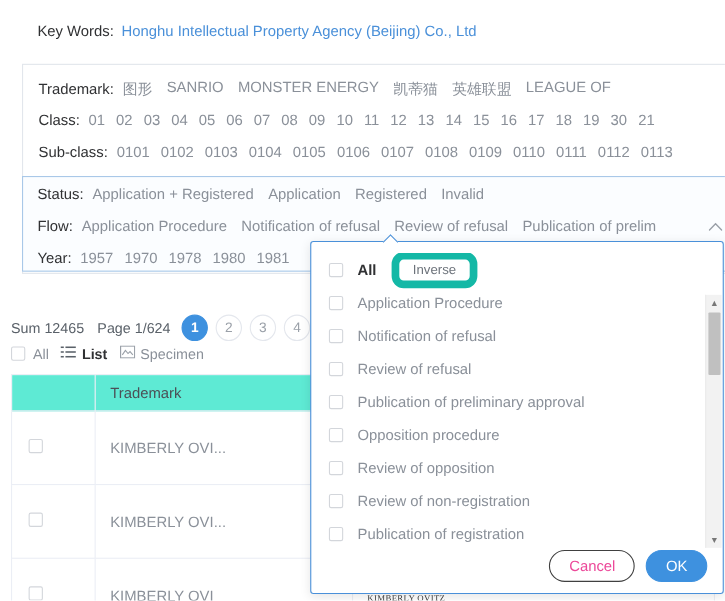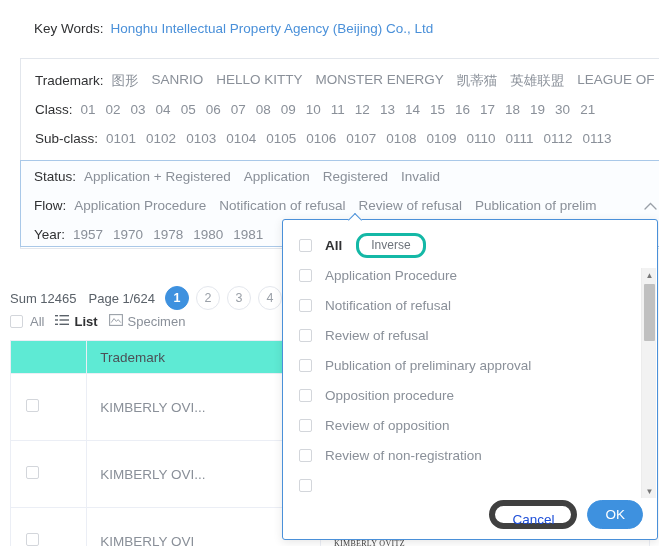--- a/index.html
+++ b/index.html
@@ -179,21 +179,21 @@
     height: 30px;
     padding-left: 16px;
     font-size: 13.5px;
     color: #8a9099;
     cursor: pointer;
   }
   .pop-item .txt { margin-left: 13px; }
   .pop-item.all .txt { color: #303133; font-weight: bold; margin-left: 13px; }
   .inverse-btn {
     margin-left: 14px;
-    border: 3px solid #14b8a6;
+    border: 7px solid #14b8a6;
     border-radius: 11px;
     padding: 2px 12px;
     font-size: 12px;
     color: #6d737b;
     background: #fff;
     cursor: pointer;
     line-height: 15px;
   }
   .pop-footer {
     position: absolute;
@@ -202,21 +202,21 @@
   }
   .btn {
     border-radius: 15px;
     font-size: 13.5px;
     padding: 0 17px;
     height: 29px;
     line-height: 27px;
     cursor: pointer;
   }
   .btn-cancel {
-    border: 6px solid #404040; background: #fff; color: #1d4ed8;
+    border: 1px solid #404040; background: #fff; color: #ec4899;
     margin-right: 10px;
   }
   .btn-ok {
     border: 1px solid #3e91df; background: #3e91df; color: #fff;
   }
 
   
   .pop-scroll {
     position: absolute;
     right: 1px; top: 48px;
@@ -249,21 +249,20 @@
     <span class="kw-value">Honghu Intellectual Property Agency (Beijing) Co., Ltd</span>
   </div>
 
   <div class="filter-panel">
 
     <div class="filter-row first">
       <span class="f-label">Trademark:</span>
       <span class="f-items">
           <span class="f-item">图形</span>
           <span class="f-item">SANRIO</span>
-          <span class="f-item">HELLO KITTY</span>
           <span class="f-item">MONSTER ENERGY</span>
           <span class="f-item">凯蒂猫</span>
           <span class="f-item">英雄联盟</span>
           <span class="f-item">LEAGUE OF</span>
         </span>
     </div>
 
     <div class="filter-row">
       <span class="f-label">Class:</span>
       <span class="f-items">
@@ -450,20 +449,21 @@
           <div class="pop-item">
             <span class="cbox"></span>
             <span class="txt">Review of opposition</span>
           </div>
           <div class="pop-item">
             <span class="cbox"></span>
             <span class="txt">Review of non-registration</span>
           </div>
           <div class="pop-item">
             <span class="cbox"></span>
+            <span class="txt">Publication of registration</span>
           </div>
         </div>
     </div>
 
     <div class="pop-scroll">
       <span class="arr up">▲</span>
       <span class="thumb"></span>
       <span class="arr dn">▼</span>
     </div>
 

